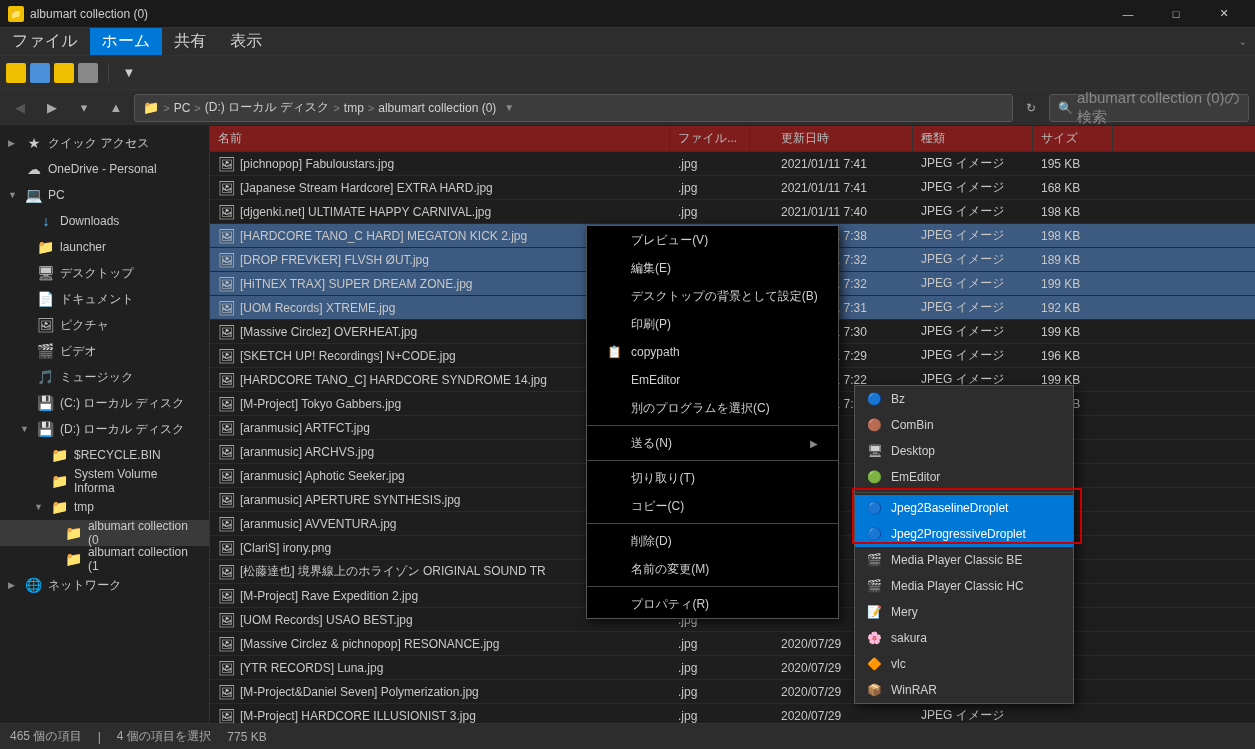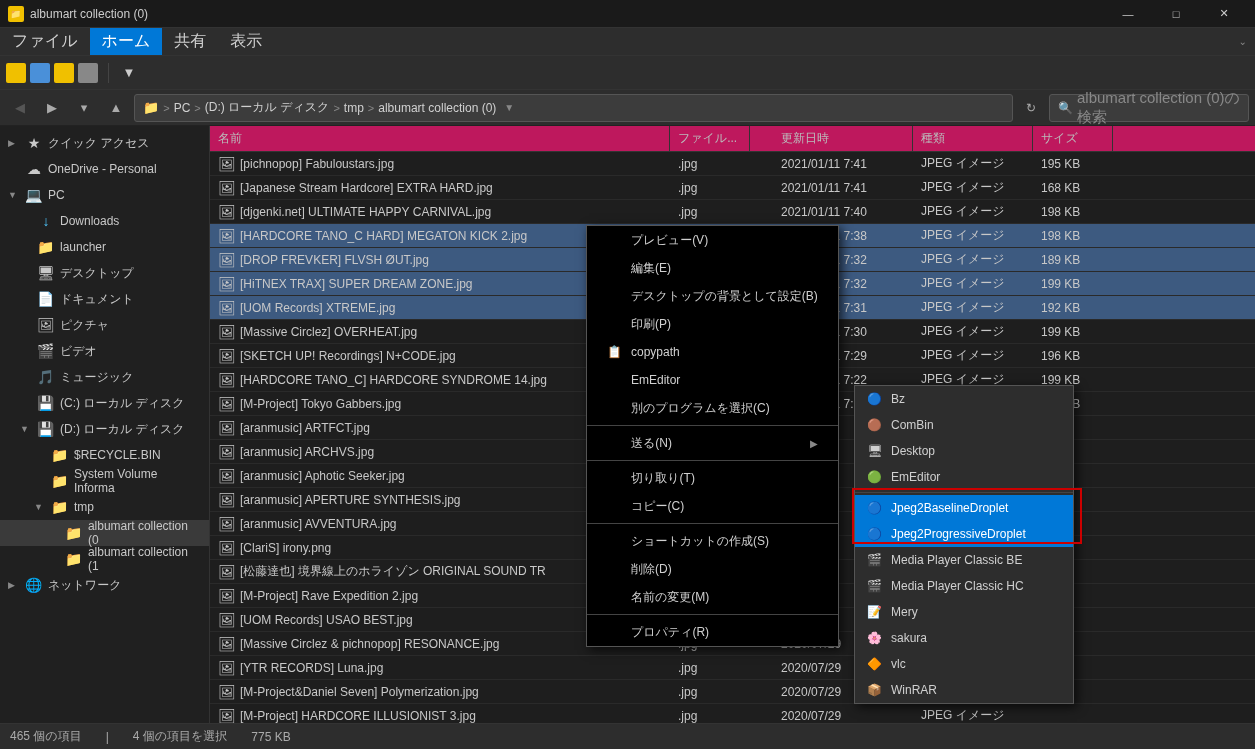--- a/index.html
+++ b/index.html
@@ -173,21 +173,21 @@
     .sidebar-expand { font-size: 9px; color: #888; width: 12px; }
 
     
     .file-area {
       flex: 1;
       overflow-y: auto;
       background: #1e1e1e;
     }
     .file-header {
       display: flex;
-      background: #be185d;
+      background: #7f1d1d;
       border-bottom: 1px solid #333;
       position: sticky;
       top: 0;
       z-index: 5;
       height: 26px;
     }
     .file-header-col {
       padding: 4px 8px;
       font-size: 12px;
       color: #bbb;
@@ -225,21 +225,21 @@
     .file-cell.col-size { width: 80px; }
     .file-icon { width: 16px; height: 16px; flex-shrink: 0; font-size: 14px; }
 
     
     .status-bar {
       background: #2d2d2d;
       height: 26px;
       display: flex;
       align-items: center;
       padding: 0 10px;
-      gap: 24px;
+      gap: 16px;
       border-top: 1px solid #333;
       font-size: 12px;
       color: #aaa;
     }
 
     
     .context-menu {
       position: absolute;
       background: #000000;
       border: 1px solid #555;
@@ -756,25 +756,20 @@
 
       </div>
     <div class="context-item">
         <span class="icon-sm"></span>
         <span>コピー(C)</span>
 
       </div>
     <div class="context-sep"></div>
     <div class="context-item">
         <span class="icon-sm"></span>
-        <span>ショートカットの作成(S)</span>
-
-      </div>
-    <div class="context-item">
-        <span class="icon-sm"></span>
         <span>削除(D)</span>
 
       </div>
     <div class="context-item">
         <span class="icon-sm"></span>
         <span>名前の変更(M)</span>
 
       </div>
     <div class="context-sep"></div>
     <div class="context-item">

